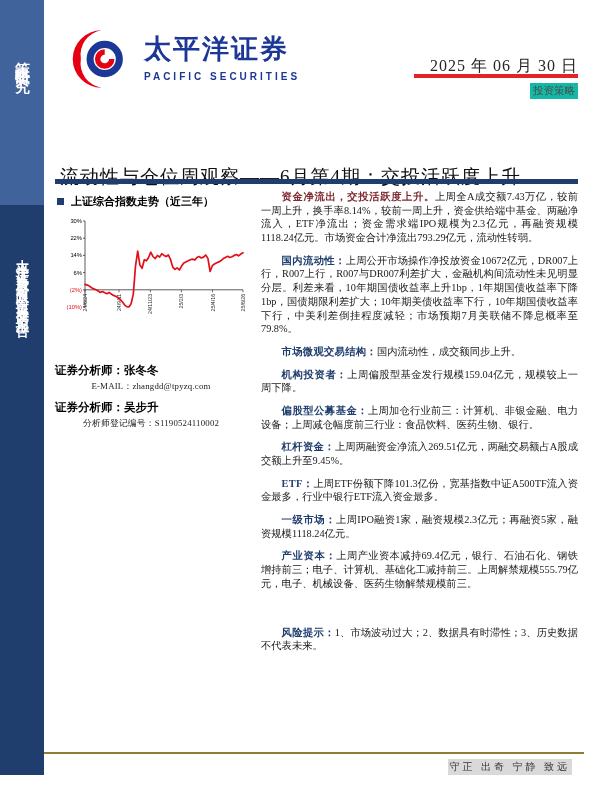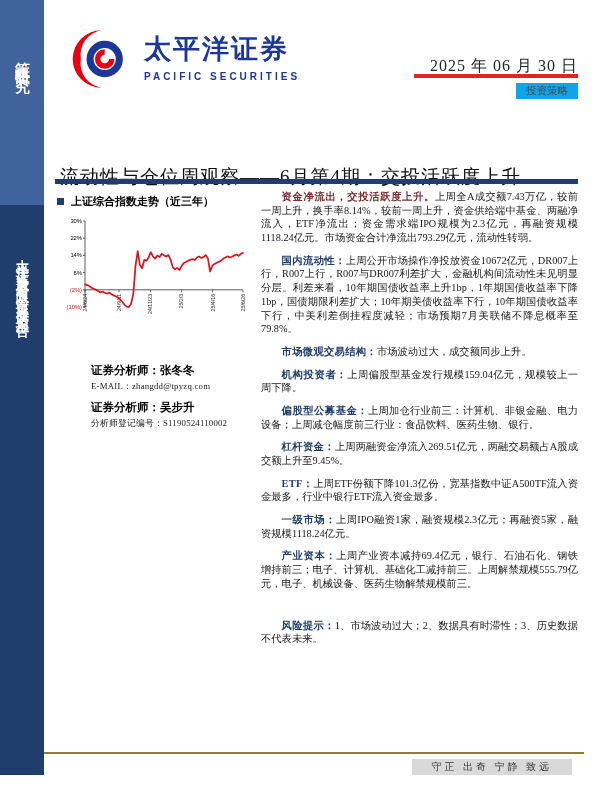--- a/index.html
+++ b/index.html
@@ -18,49 +18,49 @@
   
   .logo{position:absolute;left:70px;top:24px;display:flex;align-items:center;gap:10px;}
   .logo-mark{width:64px;height:70px;}
   .brand-cn{font-family:"Liberation Sans","DejaVu Sans",sans-serif;font-size:27px;font-weight:bold;
             color:#1c3796;letter-spacing:2px;line-height:1;}
   .brand-en{font-family:"Liberation Sans","DejaVu Sans",sans-serif;font-size:10px;font-weight:bold;
             color:#1c3796;letter-spacing:3px;margin-top:8px;}
   .date{position:absolute;right:34px;top:56px;font-size:16px;color:#262626;letter-spacing:1px;}
   .red-rule{position:absolute;left:414px;right:34px;top:74px;height:4px;background:#e32423;}
   .category{position:absolute;right:34px;top:83px;font-size:10.5px;color:#4a4a4a;
-            background:#0ea5e9;padding:1px 10px;}
+            background:#14b8a6;padding:1px 3px;}
 
   
   .title{position:absolute;left:60px;top:144px;width:520px;font-size:19px;color:#0f0f0f;letter-spacing:1px;margin-top:20px;}
   .navy-rule{position:absolute;left:55px;right:34px;top:179px;height:5px;background:#1f3d6d;}
 
   
   .columns{position:absolute;left:55px;top:190px;width:523px;display:flex;gap:14px;}
   .left-col{width:192px;flex:none;}
   .right-col{flex:1;min-width:0;}
 
   .chart-head{display:flex;align-items:center;gap:7px;font-weight:bold;font-size:11px;color:#000;margin:4px 0 4px 2px;}
   .bullet{width:7px;height:7px;background:#1f3d6d;flex:none;}
   .chart-box{margin-top:4px;}
 
-  .analysts{margin-top:22px;margin-left:36px;}
+  .analysts{margin-top:22px;}
   .an-role{font-size:11.5px;font-weight:bold;color:#000;margin-top:7px;}
-  .an-line{font-size:8.8px;color:#222;margin-top:3px;letter-spacing:.2px;}
+  .an-line{font-size:8.8px;color:#222;margin-top:3px;letter-spacing:.2px;text-align:center;}
 
   .para{font-size:10.3px;line-height:1.33;text-align:justify;text-indent:2em;
         margin:0 0 9px 0;color:#1a1a1a;}
   .para b{letter-spacing:.3px;}
-  .para.gap{margin-top:28px;}
+  .para.gap{margin-top:35px;}
 
   
   .gold-rule{position:absolute;left:44px;right:28px;top:752px;height:2px;background:#8f7d33;}
   .footer-left{position:absolute;left:60px;top:761px;font-size:9.5px;color:#404040;letter-spacing:1px;}
   .footer-right{position:absolute;right:40px;top:759px;font-size:10px;color:#333;
-                background:#d9d9d9;padding:1px 20px;letter-spacing:3px;}
+                background:#d9d9d9;padding:1px 2px;letter-spacing:3px;}
 </style>
 </head>
 <body>
 
 <div class="page">
 
   <div class="sidebar">
     <div class="sidebar-top">
       <div class="vtext v1">策略研究</div>
     </div>
@@ -128,21 +128,21 @@
       <div class="analysts" id="analysts">
           <div class="an-role">证券分析师：张冬冬</div>
           <div class="an-line">E-MAIL：zhangdd@tpyzq.com</div>
           <div class="an-role">证券分析师：吴步升</div>
           <div class="an-line">分析师登记编号：S1190524110002</div>
         </div>
     </div>
     <div class="right-col" id="paragraphs">
         <p class="para"><b style="color: rgb(125, 42, 49);">资金净流出，交投活跃度上升。</b><span>上周全A成交额7.43万亿，较前一周上升，换手率8.14%，较前一周上升，资金供给端中基金、两融净流入，ETF净流出；资金需求端IPO规模为2.3亿元，再融资规模1118.24亿元。市场资金合计净流出793.29亿元，流动性转弱。</span></p>
         <p class="para"><b style="color: rgb(31, 61, 109);">国内流动性：</b><span>上周公开市场操作净投放资金10672亿元，DR007上行，R007上行，R007与DR007利差扩大，金融机构间流动性未见明显分层。利差来看，10年期国债收益率上升1bp，1年期国债收益率下降1bp，国债期限利差扩大；10年期美债收益率下行，10年期国债收益率下行，中美利差倒挂程度减轻；市场预期7月美联储不降息概率至79.8%。</span></p>
-        <p class="para"><b style="color: rgb(31, 61, 109); margin-top: 10px;">市场微观交易结构：</b><span>市场波动过大，成交额同步上升。</span></p>
+        <p class="para"><b style="color: rgb(31, 61, 109); margin-top: 10px;">市场微观交易结构：</b><span>国内流动性，成交额同步上升。</span></p>
         <p class="para"><b style="color: rgb(31, 61, 109);">机构投资者：</b><span>上周偏股型基金发行规模159.04亿元，规模较上一周下降。</span></p>
         <p class="para"><b style="color: rgb(31, 61, 109);">偏股型公募基金：</b><span>上周加仓行业前三：计算机、非银金融、电力设备；上周减仓幅度前三行业：食品饮料、医药生物、银行。</span></p>
         <p class="para"><b style="color: rgb(31, 61, 109);">杠杆资金：</b><span>上周两融资金净流入269.51亿元，两融交易额占A股成交额上升至9.45%。</span></p>
         <p class="para"><b style="color: rgb(31, 61, 109);">ETF：</b><span>上周ETF份额下降101.3亿份，宽基指数中证A500TF流入资金最多，行业中银行ETF流入资金最多。</span></p>
         <p class="para"><b style="color: rgb(31, 61, 109);">一级市场：</b><span>上周IPO融资1家，融资规模2.3亿元；再融资5家，融资规模1118.24亿元。</span></p>
         <p class="para"><b style="color: rgb(31, 61, 109);">产业资本：</b><span>上周产业资本减持69.4亿元，银行、石油石化、钢铁增持前三；电子、计算机、基础化工减持前三。上周解禁规模555.79亿元，电子、机械设备、医药生物解禁规模前三。</span></p>
         <p class="para gap"><b style="color: rgb(31, 61, 109);">风险提示：</b><span>1、市场波动过大；2、数据具有时滞性；3、历史数据不代表未来。</span></p>
       </div>
   </div>
 

